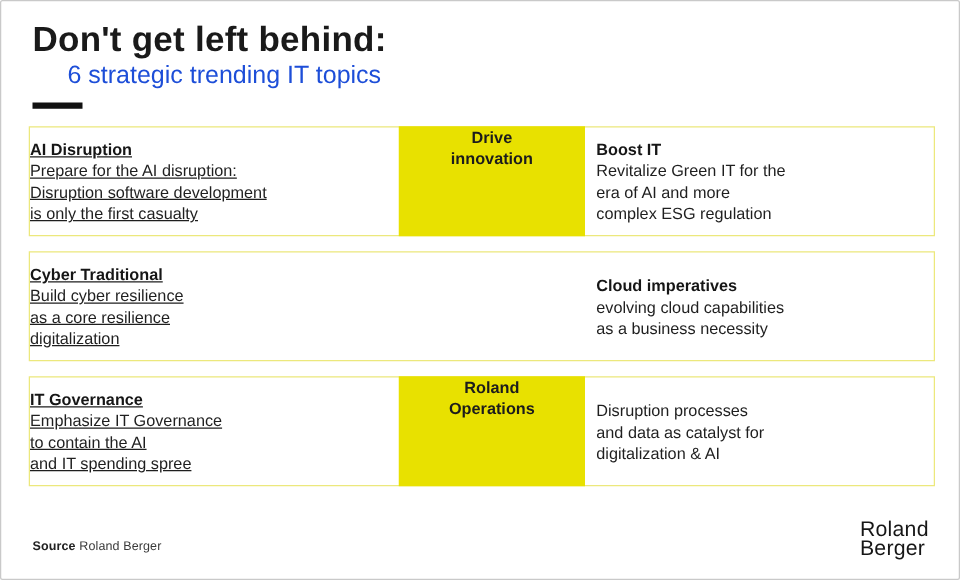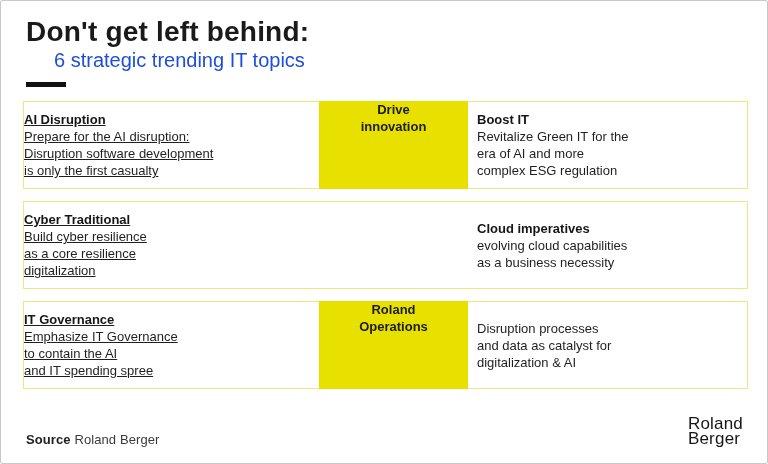--- a/index.html
+++ b/index.html
@@ -92,21 +92,21 @@
     line-height: 17px;
     font-weight: 700;
     color: #1c1c1c;
   }
 
   
   .source {
     position: absolute;
     left: 25px;
     top: 431px;
-    font-size: 13px;
+    font-size: 10px;
     color: #3a3a3a;
     letter-spacing: 0.1px;
   }
   .source-label { font-weight: 700; color: #222222; }
 
   .logo {
     position: absolute;
     right: 24px;
     top: 415px;
     font-size: 17px;

